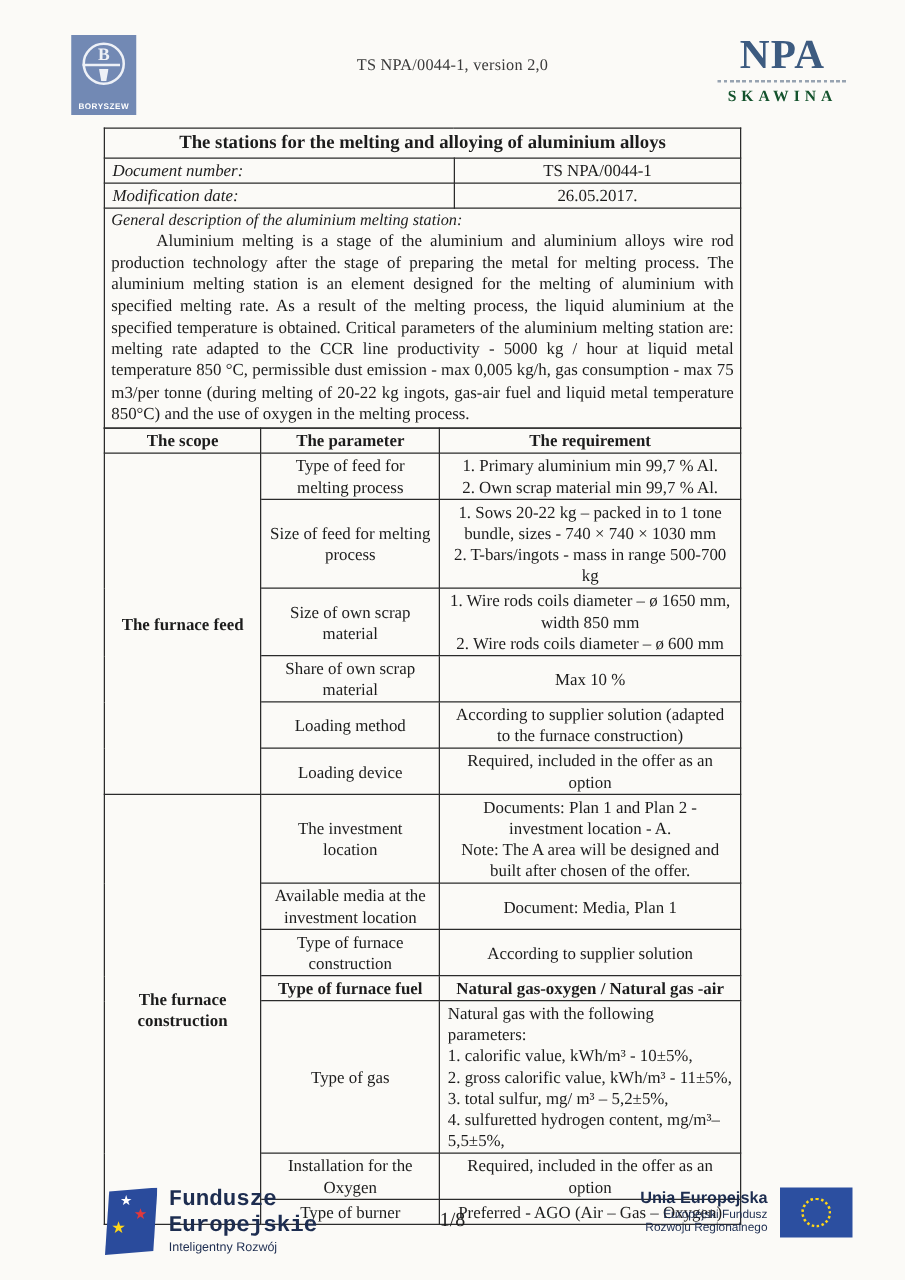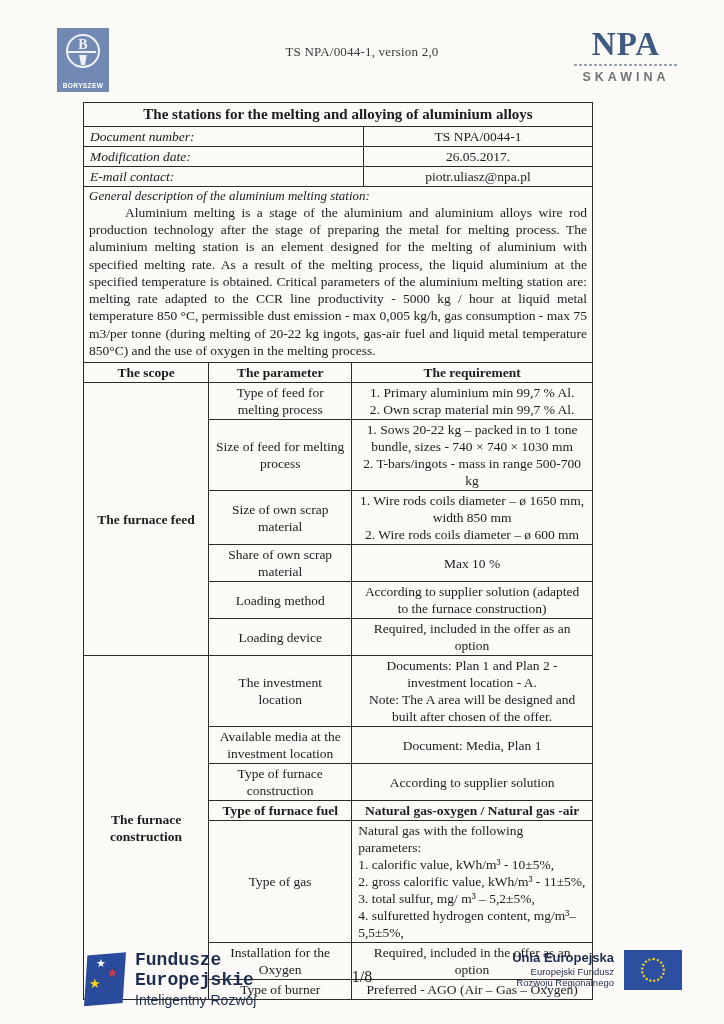--- a/index.html
+++ b/index.html
@@ -20,22 +20,22 @@
   .b-bucket{position:absolute;top:19px;left:10px;width:10px;height:10px;background:#eef1f7;
     clip-path:polygon(12% 0,88% 0,70% 100%,30% 100%);}
   .b-name{position:absolute;bottom:3px;left:0;right:0;text-align:center;color:#ffffff;
     font-size:6.5px;letter-spacing:.4px;font-weight:bold;}
   .doc-ref{position:absolute;left:0;right:0;top:44px;text-align:center;
     font-size:13px;color:#3a3a3a;letter-spacing:.2px;}
   .npa{position:absolute;right:38px;top:28px;width:120px;text-align:center;}
   .npa-title{font-weight:bold;font-size:33px;line-height:1;color:#3d5b80;letter-spacing:1px;}
   .npa-line{height:2px;margin:3px 8px 4px;
     background:repeating-linear-gradient(to right,#97a3b1 0 3px,transparent 3px 5px);}
-  .npa-sub{font-family:Liberation Sans, sans-serif;font-weight:bold;font-size:12.5px;
-    letter-spacing:4px;color:#737373;}
+  .npa-sub{font-family:Liberation Serif, serif;font-weight:bold;font-size:12.5px;
+    letter-spacing:4px;color:#14532d;}
   
   .content{position:absolute;left:83px;top:102px;width:510px;}
   table{border-collapse:collapse;width:100%;}
   td{border:1px solid #2b2b2b;font-size:13.5px;line-height:1.26;padding:1px 6px;
     vertical-align:middle;}
   .info-table .title-cell{font-weight:bold;text-align:center;font-size:15px;padding:2px 4px;}
   .info-table .lbl{font-style:italic;width:55%;margin-top:48px;}
   .info-table .val{text-align:center;}
   .info-table .bold{font-weight:bold;}
   .info-table .part-cell{font-weight:bold;text-align:center;font-size:15px;padding:2px 4px;}
@@ -52,21 +52,21 @@
   .footer-fe{position:absolute;left:84px;top:950px;display:flex;align-items:center;
     font-family:"Liberation Sans",sans-serif;color:#1d2d50;}
   .fe-flag{position:relative;width:42px;height:54px;background:#2a4b9c;
     clip-path:polygon(8% 6%,100% 0%,92% 94%,0% 100%);}
   .fe-star{position:absolute;line-height:1;}
   .fe-star.white{top:6px;left:12px;color:#ffffff;font-size:11px;}
   .fe-star.red{top:15px;left:23px;color:#e0393d;font-size:12px;}
   .fe-star.yellow{top:25px;left:5px;color:#ffd617;font-size:13px;}
   .fe-text{margin-left:9px;}
   .fe-main{font-weight:bold;font-size:18px;line-height:1.12;font-family:Liberation Mono, monospace;}
-  .fe-sub{font-size:14px;margin-top:2px;text-align:right;}
+  .fe-sub{font-size:10px;margin-top:2px;}
   .page-num{position:absolute;left:0;right:0;top:968px;text-align:center;font-size:16px;}
   .footer-eu{position:absolute;right:42px;top:950px;display:flex;align-items:center;
     font-family:"Liberation Sans",sans-serif;color:#1d2d50;}
   .eu-text{text-align:right;margin-right:10px;}
   .eu-main{font-weight:bold;font-size:13px;line-height:1.15;}
   .eu-sub{font-size:9.5px;line-height:1.25;}
   .eu-flag{position:relative;width:58px;height:40px;background:#2c4fa0;}
   .eu-ring{position:absolute;top:50%;left:50%;transform:translate(-50%,-50%);
     width:20px;height:20px;border:2.5px dotted #ffd617;border-radius:50%;}
 </style>
@@ -98,24 +98,20 @@
       <td colspan="2" class="title-cell">The stations for the melting and alloying of aluminium alloys</td>
     </tr>
     <tr>
       <td class="lbl">Document number:</td>
       <td class="val">TS NPA/0044-1</td>
     </tr>
     <tr>
       <td class="lbl">Modification date:</td>
       <td class="val">26.05.2017.</td>
     </tr>
-    <tr>
-      <td class="lbl">E-mail contact:</td>
-      <td class="val">piotr.uliasz@npa.pl</td>
-    </tr>
   </tbody>
     </table>
 
   <div class="descr">
     <div class="descr-head">General description of the aluminium melting station:</div>
     <div class="descr-body">Aluminium melting is a stage of the aluminium and aluminium alloys wire rod production technology after the stage of preparing the metal for melting process. The aluminium melting station is an element designed for the melting of aluminium with specified melting rate. As a result of the melting process, the liquid aluminium at the specified temperature is obtained. Critical parameters of the aluminium melting station are: melting rate adapted to the CCR line productivity - 5000 kg / hour at liquid metal temperature 850 °C, permissible dust emission - max 0,005 kg/h, gas consumption - max 75 m3/per tonne (during melting of 20-22 kg ingots, gas-air fuel and liquid metal temperature 850°C) and the use of oxygen in the melting process.</div>
   </div>
 
   <table class="spec-table">
     <colgroup>

